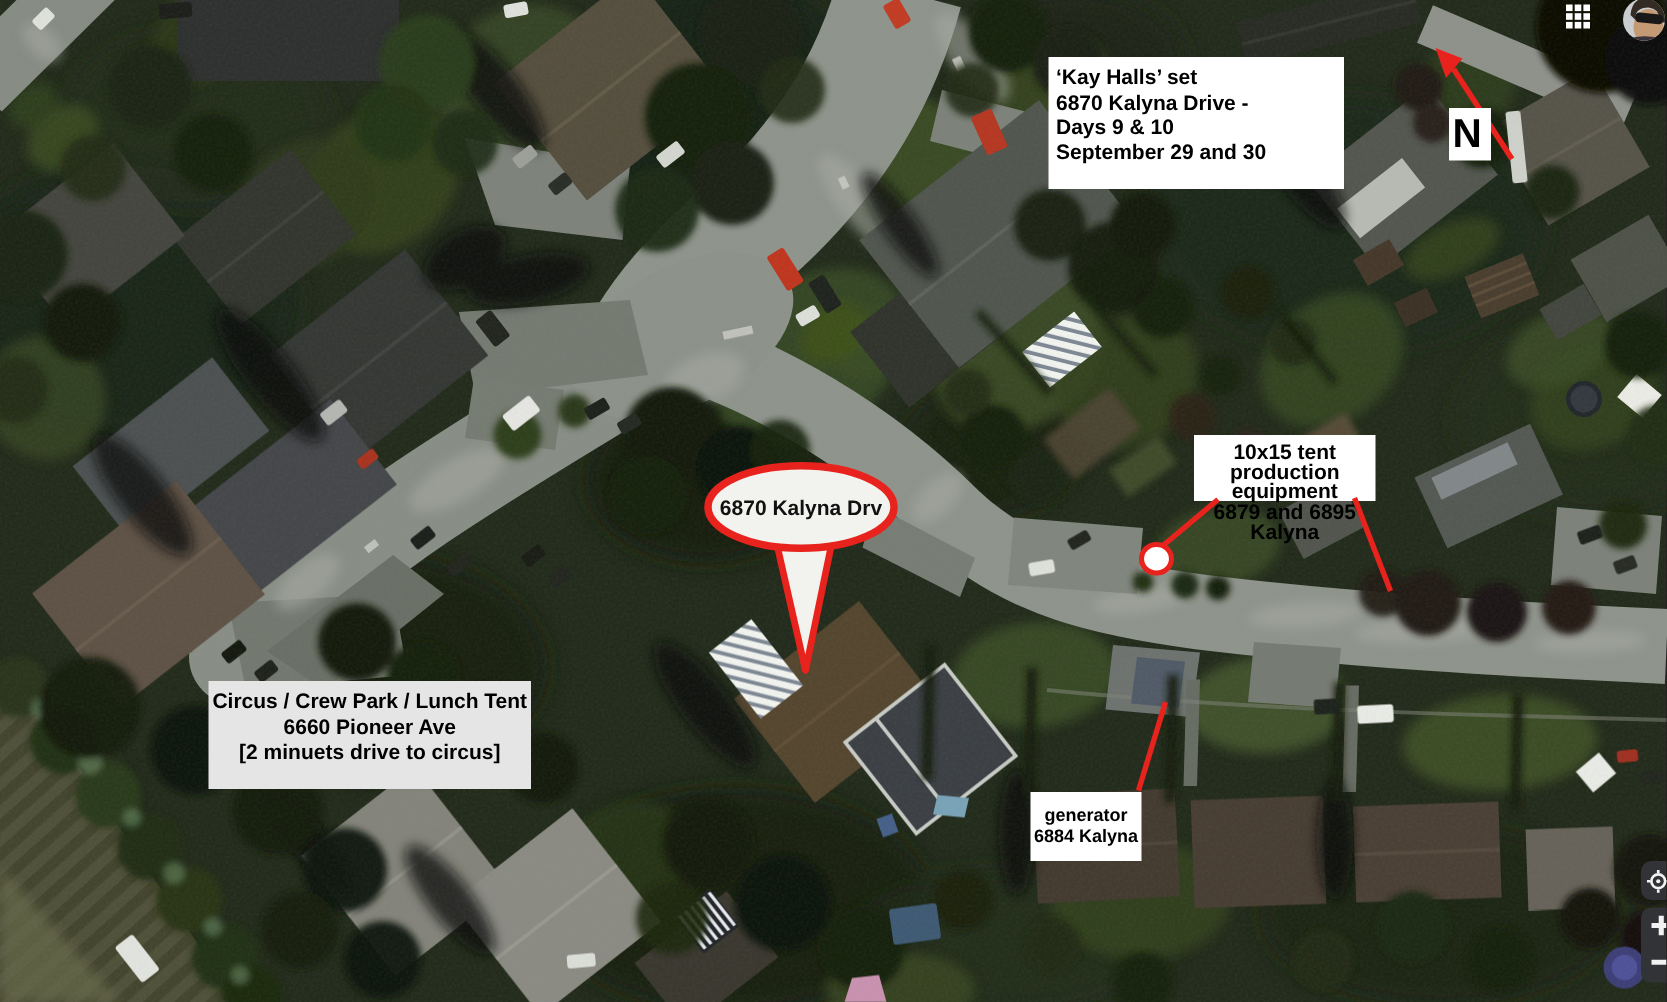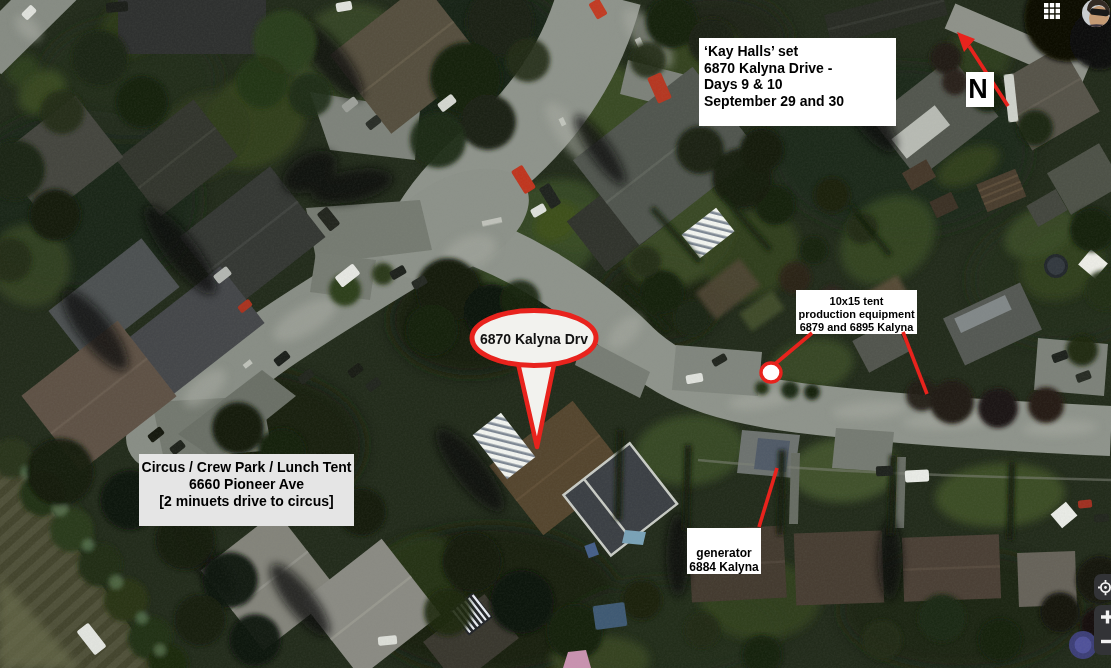--- a/index.html
+++ b/index.html
@@ -576,23 +576,23 @@
 
 <rect x="0" y="0" width="1111" height="668" filter="url(#grain)" opacity="0.16"></rect>
 </svg>
 
 
 
 <div style="position:absolute;left:683px;top:38px;width:197px;height:88px;background:#fff;color:#000;font-weight:bold;font-size:14px;line-height:16.5px;text-align:left;padding:5px 0 0 5px;box-sizing:border-box;margin-left:16px;">‘Kay Halls’ set<br>6870 Kalyna Drive -<br>Days 9 &amp; 10<br>September 29 and 30</div>
 
 <div style="position:absolute;left:139px;top:454px;width:215px;height:72px;background:#e5e5e5;color:#000;font-weight:bold;font-size:14px;line-height:17.1px;text-align:center;padding-top:5px;box-sizing:border-box;white-space:nowrap;">Circus / Crew Park / Lunch Tent<br>6660 Pioneer Ave<br>[2 minuets drive to circus]</div>
 
-<div style="position:absolute;left:796px;top:290px;width:121px;height:44px;background:#fff;color:#000;font-weight:bold;font-size:11px;line-height:13.2px;text-align:center;padding-top:5px;box-sizing:border-box;">10x15 tent<br>production equipment<br>6879 and 6895 Kalyna</div>
-
-<div style="position:absolute;left:687px;top:528px;width:74px;height:46px;background:#fff;color:#000;font-weight:bold;font-size:12px;line-height:14.2px;text-align:center;padding-top:18px;box-sizing:border-box;">generator<br>6884 Kalyna</div>
+<div style="position:absolute;left:796px;top:290px;width:121px;height:44px;background:#fff;color:#000;font-weight:bold;font-size:14px;line-height:13.2px;text-align:center;padding-top:5px;box-sizing:border-box;">10x15 tent<br>production equipment<br>6879 and 6895 Kalyna</div>
+
+<div style="position:absolute;left:687px;top:528px;width:74px;height:46px;background:#fff;color:#000;font-weight:bold;font-size:12px;line-height:14.2px;text-align:center;padding-top:8px;box-sizing:border-box;">generator<br>6884 Kalyna</div>
 <svg width="1111" height="668" viewBox="0 0 1111 668" style="position:absolute;left:0;top:0;" xmlns="http://www.w3.org/2000/svg">
 
 <path d="M 812,333 L 775,364" stroke="#e8231d" stroke-width="3.6" fill="none"></path>
 
 <path d="M 903,332 L 927,394" stroke="#e8231d" stroke-width="3.6" fill="none"></path>
 
 <ellipse cx="771" cy="372.5" rx="10" ry="9.5" fill="#fff" stroke="#e8231d" stroke-width="3.4"></ellipse>
 
 <path d="M 759,527 L 777,468" stroke="#e8231d" stroke-width="3.6" fill="none"></path>
 

